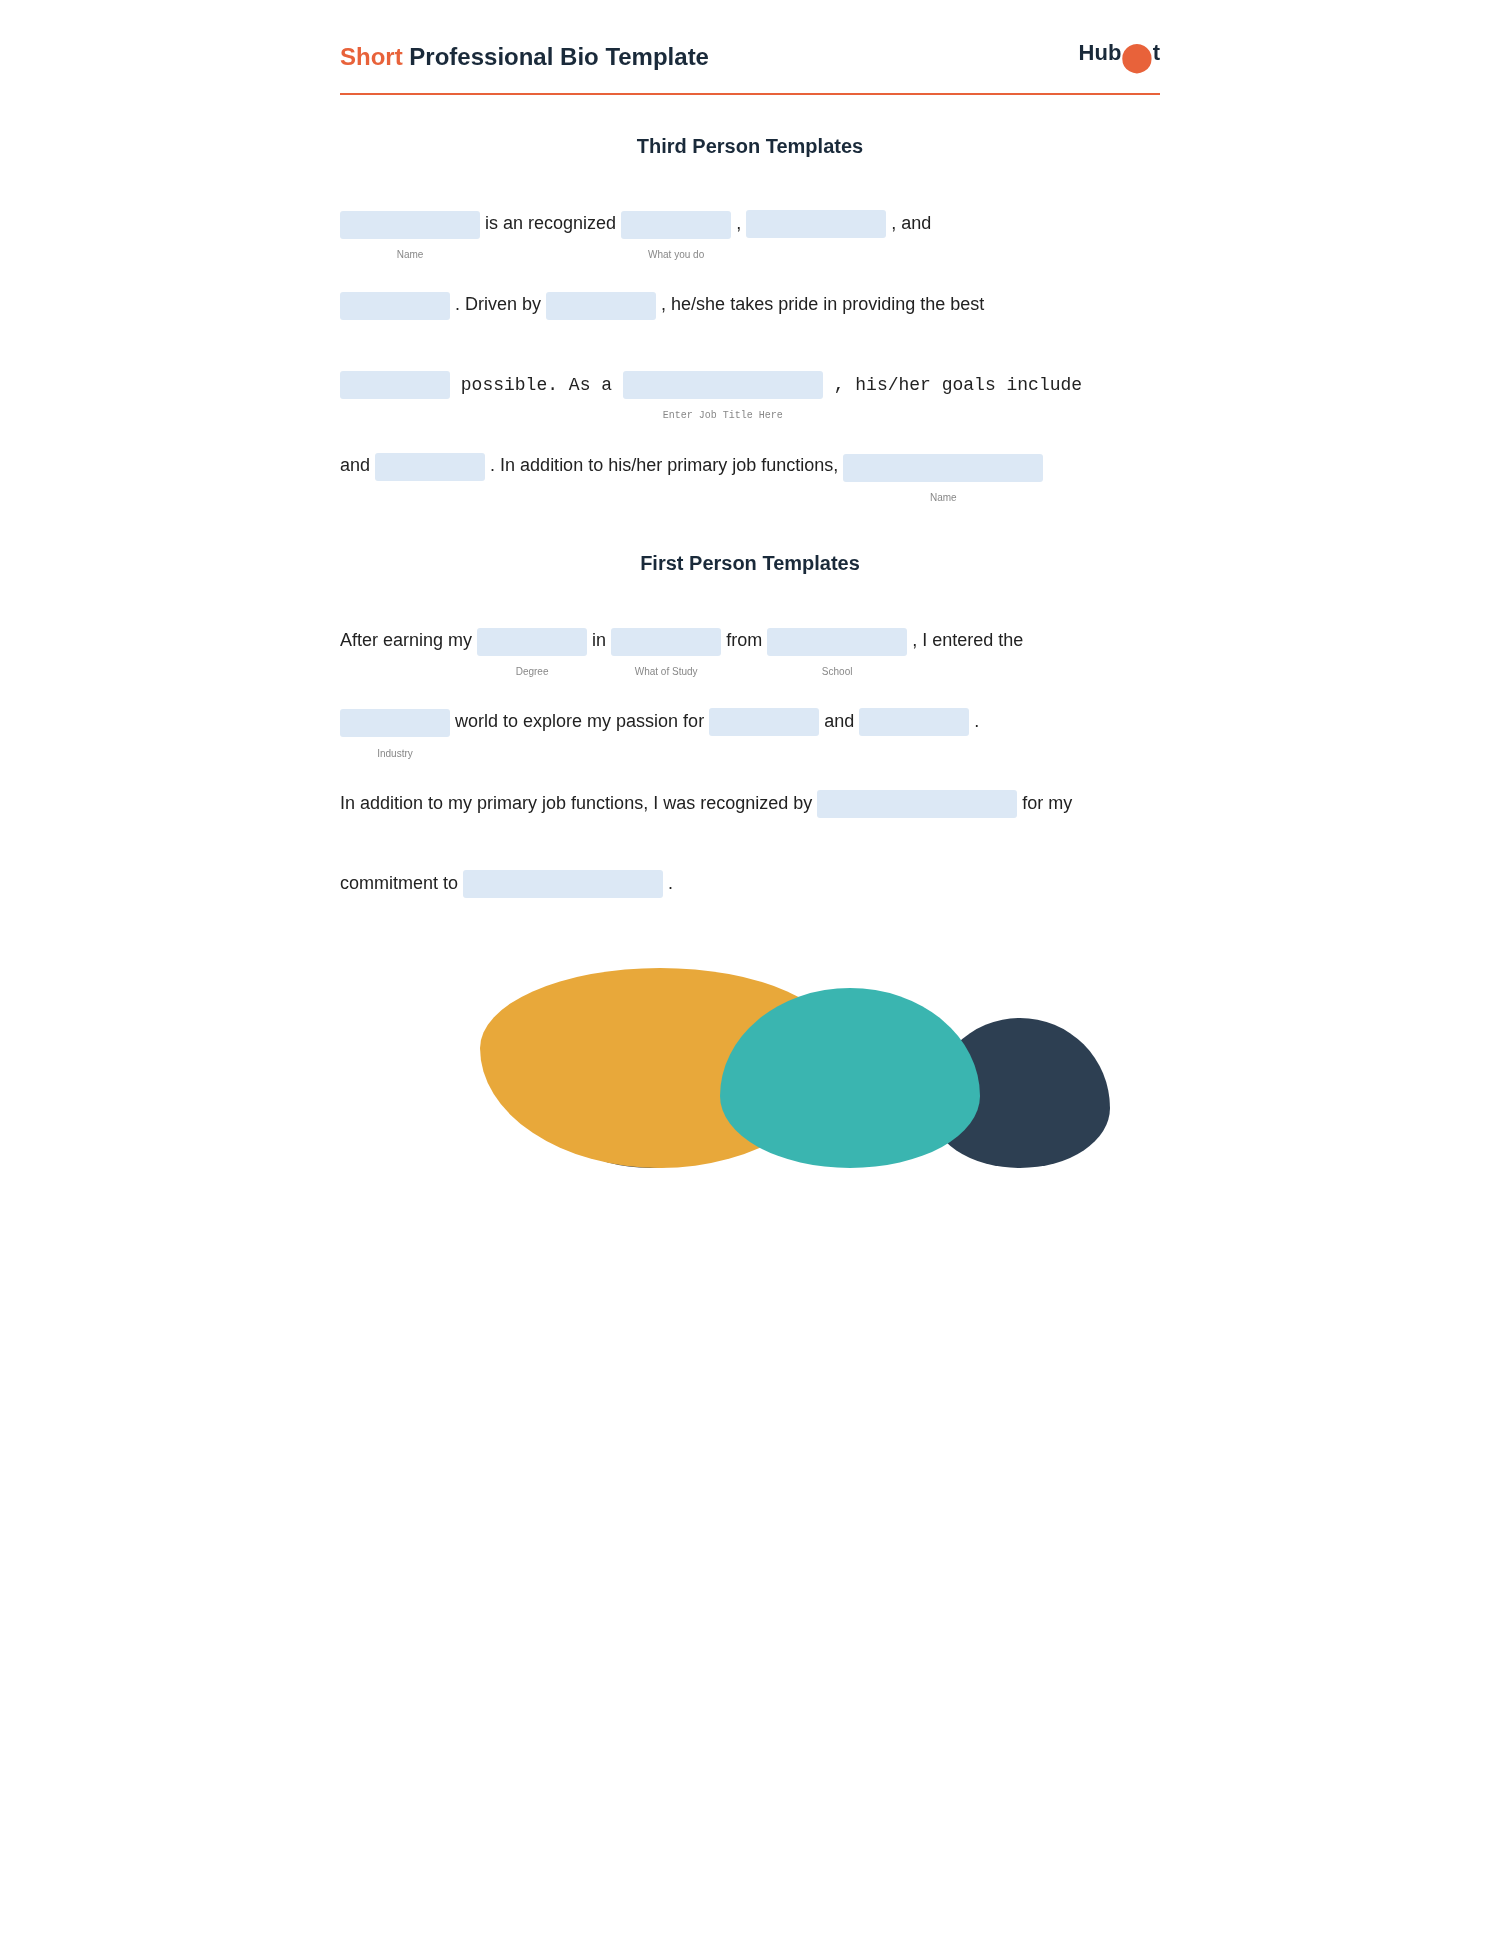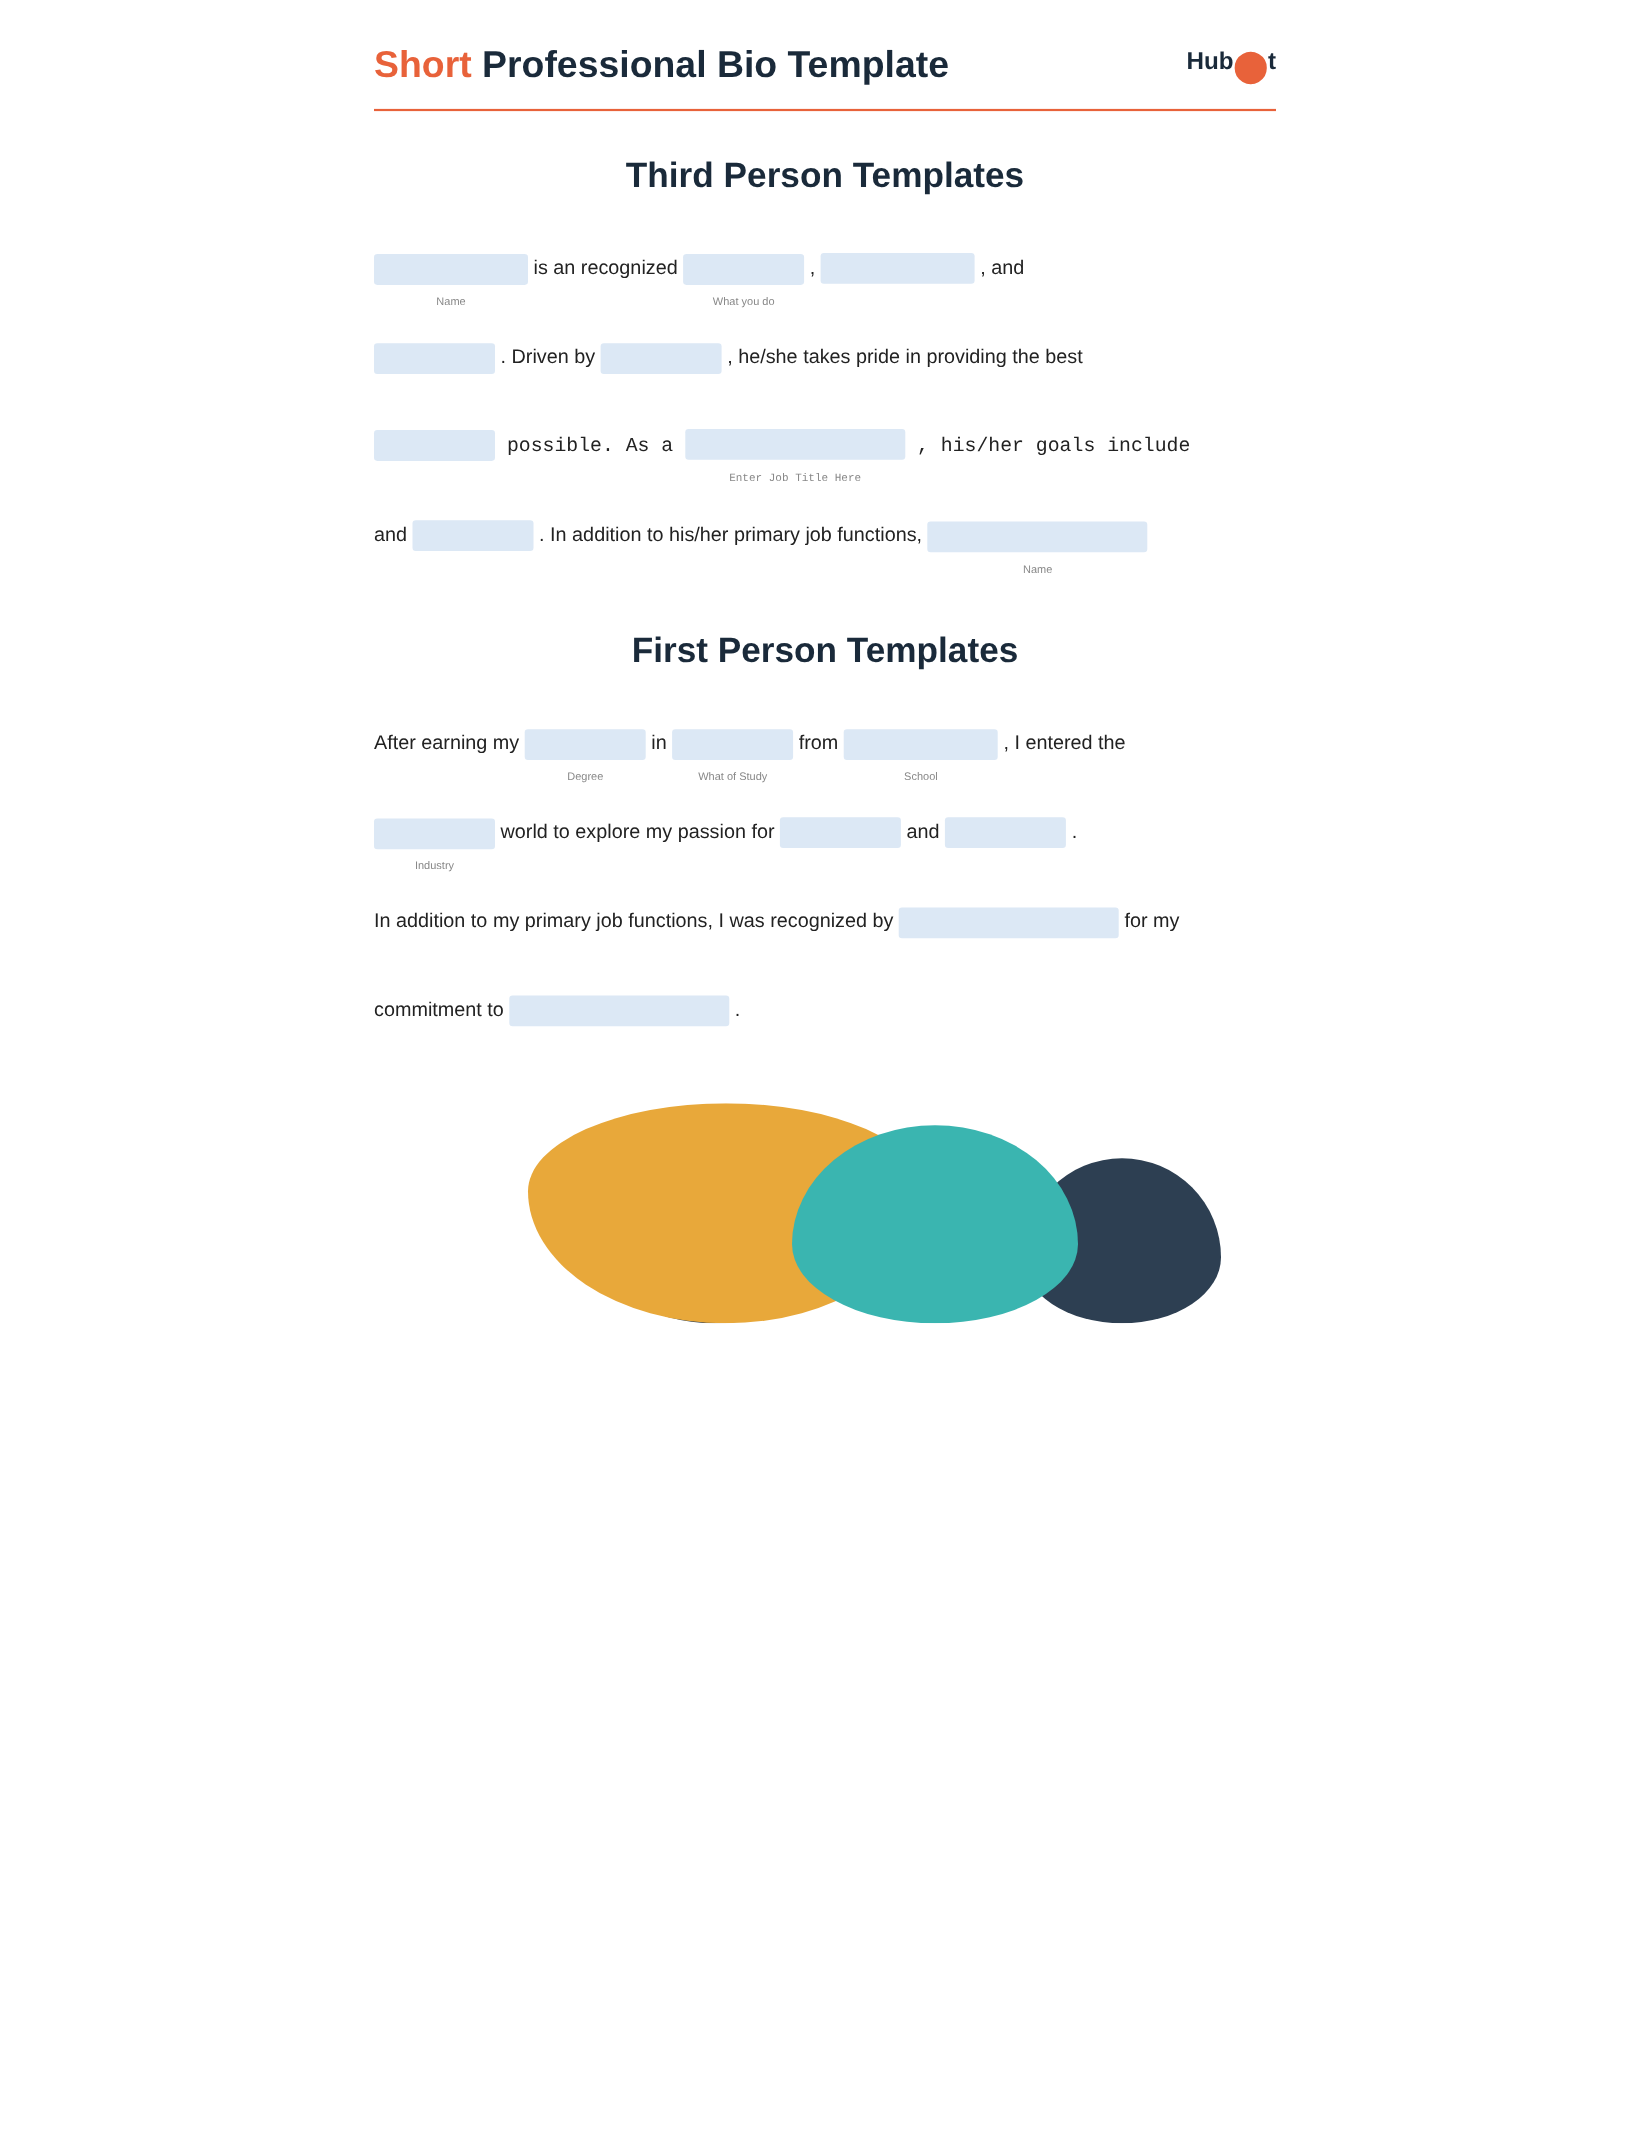--- a/index.html
+++ b/index.html
@@ -18,21 +18,21 @@
     }
 
     .header {
       display: flex;
       justify-content: space-between;
       align-items: center;
       margin-bottom: 20px;
     }
 
     .header-title {
-      font-size: 34px;
+      font-size: 24px;
       font-weight: 800;
     }
 
     .header-title .short {
       color: #e8623a;
     }
 
     .header-title .rest {
       color: #1a2a3a;
     }
@@ -50,21 +50,21 @@
     }
 
     hr.top-rule {
       border: none;
       border-top: 2px solid #e8623a;
       margin-bottom: 40px;
     }
 
     .section-title {
       text-align: center;
-      font-size: 32px;
+      font-size: 20px;
       font-weight: 800;
       color: #1a2a3a;
       margin-bottom: 40px;
     }
 
     .template-block {
       margin-bottom: 60px;
       font-size: 18px;
       line-height: 1.8;
       color: #222;

